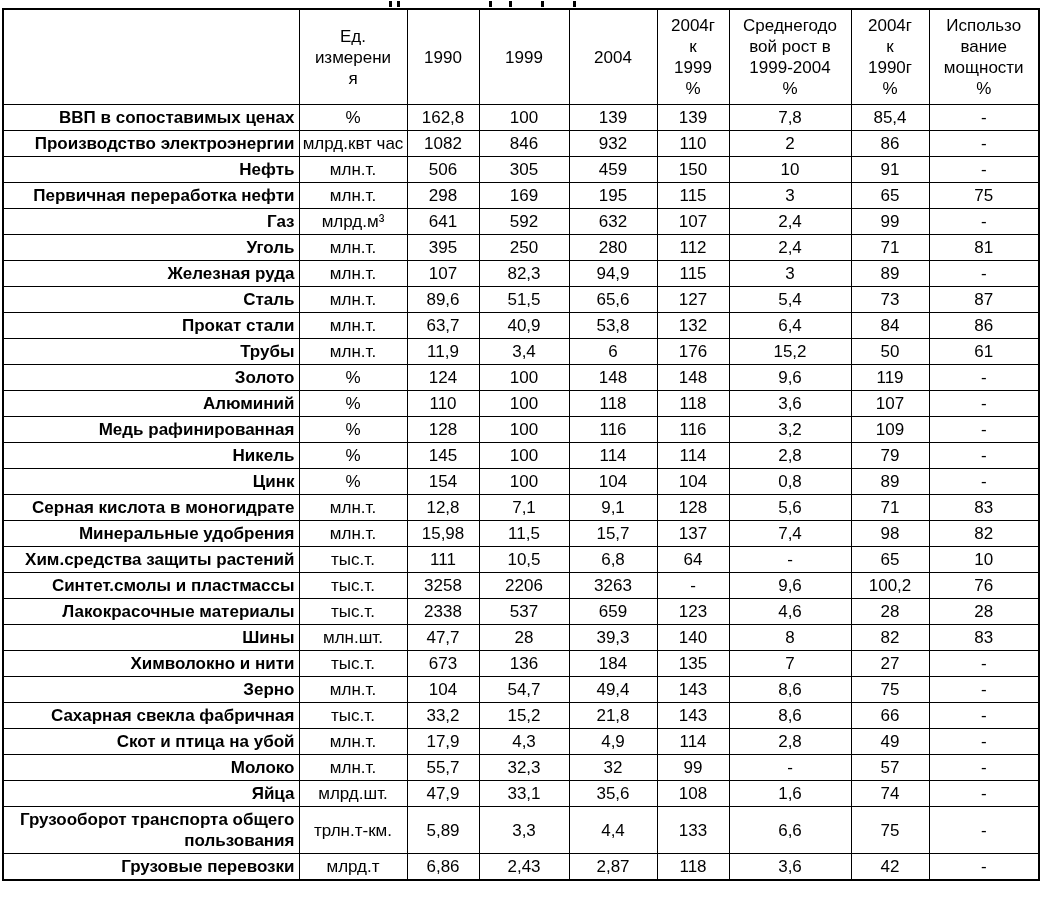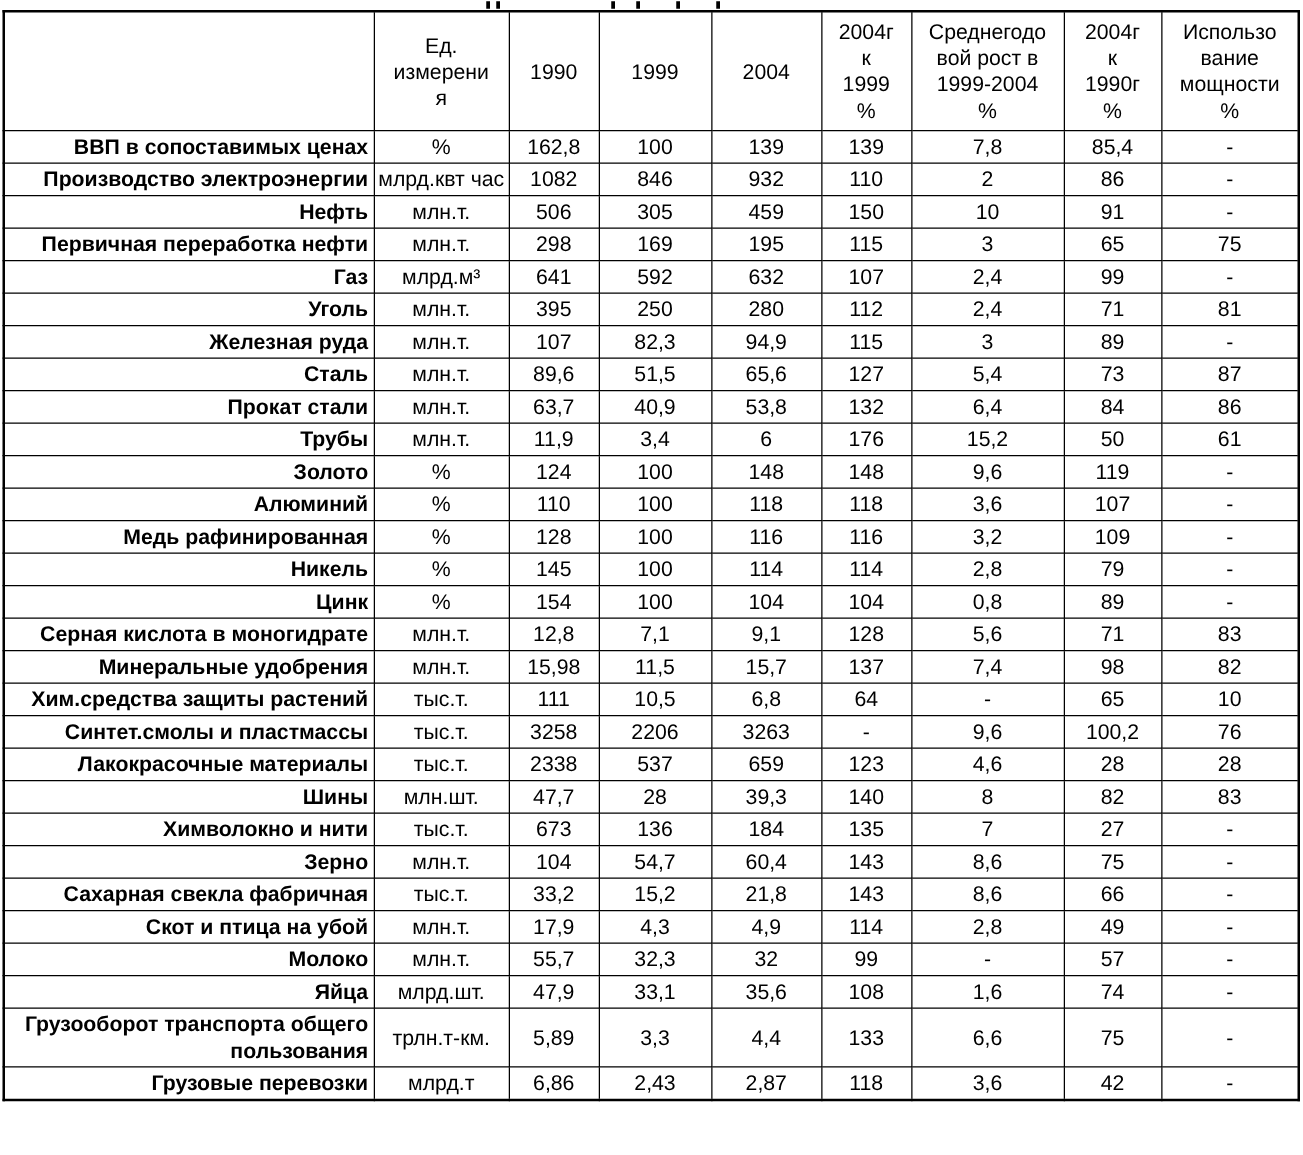--- a/index.html
+++ b/index.html
@@ -331,21 +331,21 @@
           <td>135</td>
           <td>7</td>
           <td>27</td>
           <td>-</td>
         </tr>
         <tr>
           <td class="indicator">Зерно</td>
           <td>млн.т.</td>
           <td>104</td>
           <td>54,7</td>
-          <td>60,4</td>
+          <td>49,4</td>
           <td>143</td>
           <td>8,6</td>
           <td>75</td>
           <td>-</td>
         </tr>
         <tr>
           <td class="indicator">Сахарная свекла фабричная</td>
           <td>тыс.т.</td>
           <td>33,2</td>
           <td>15,2</td>

